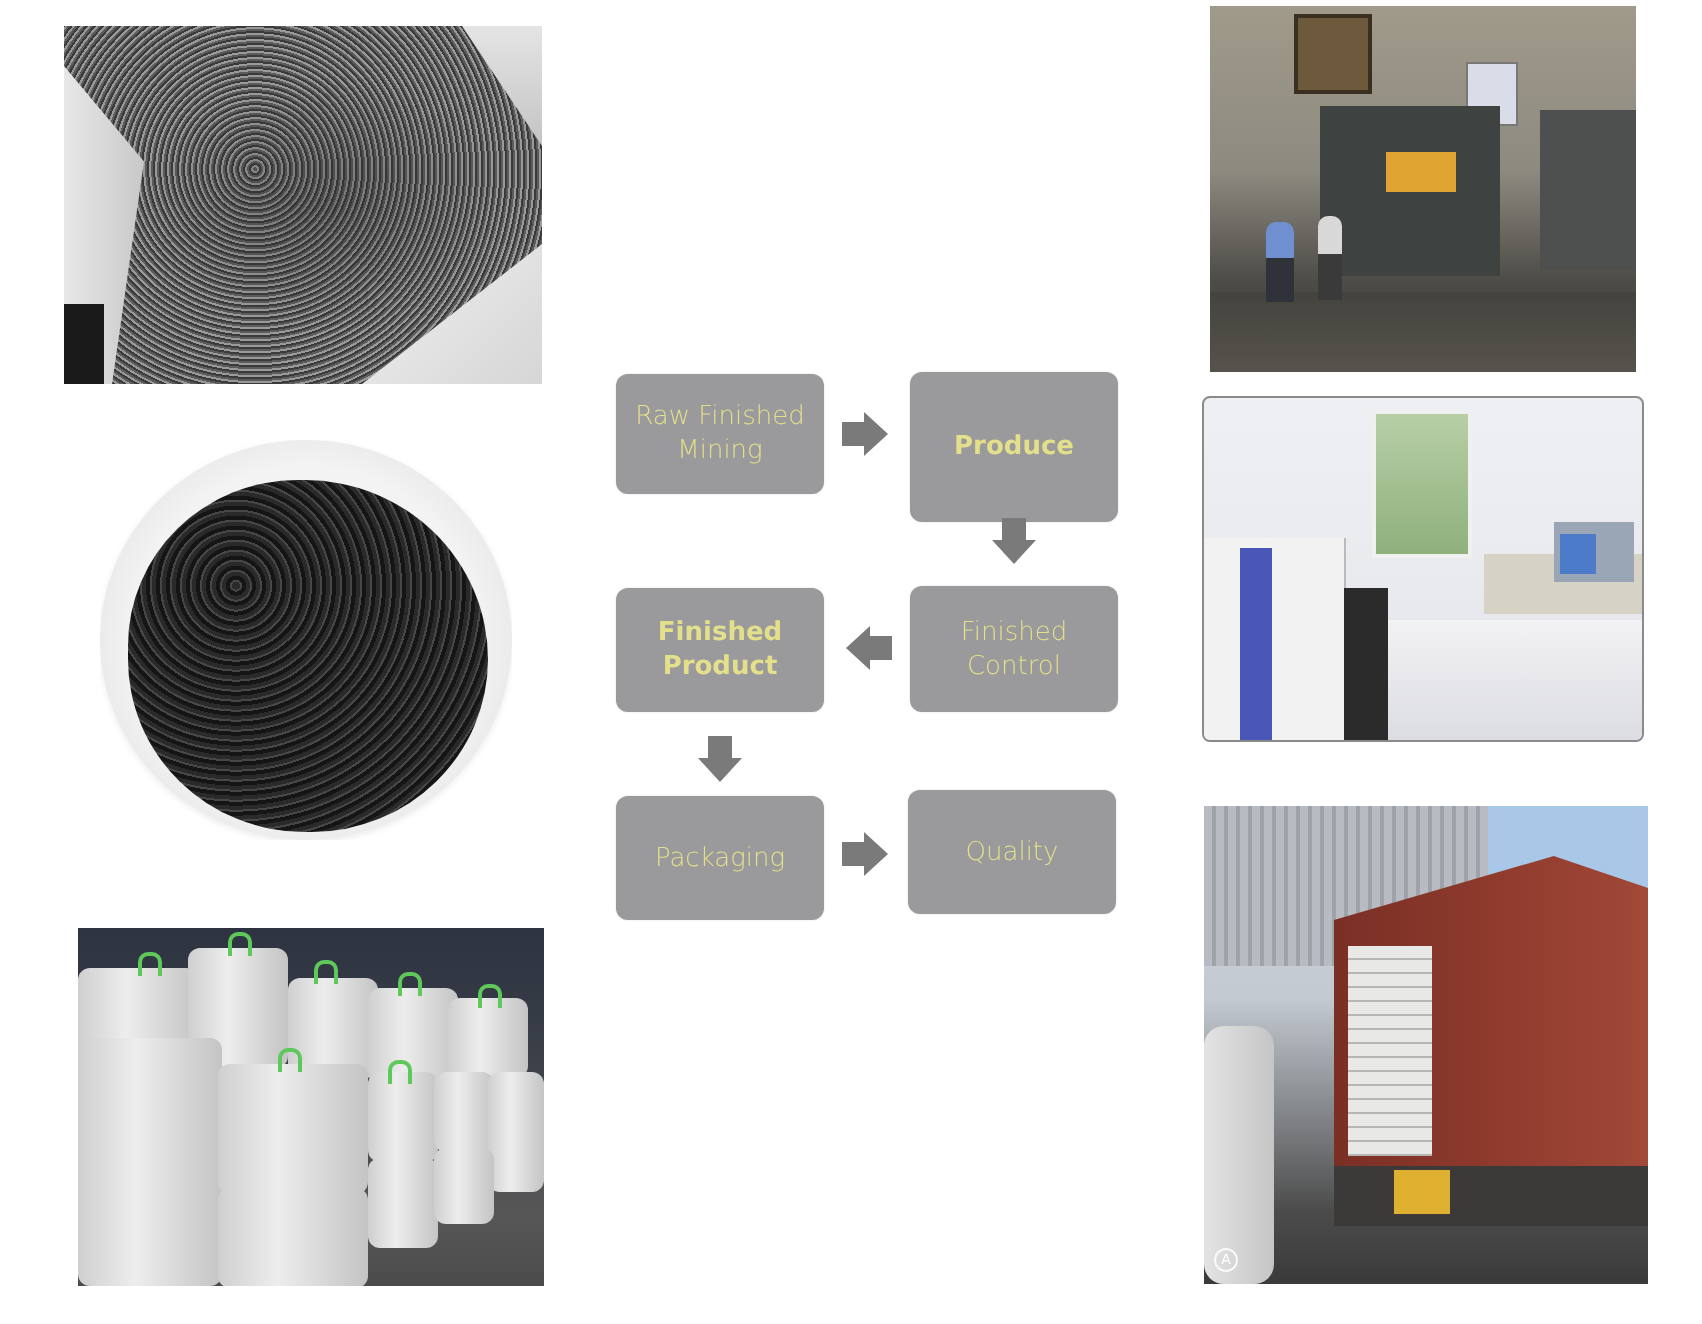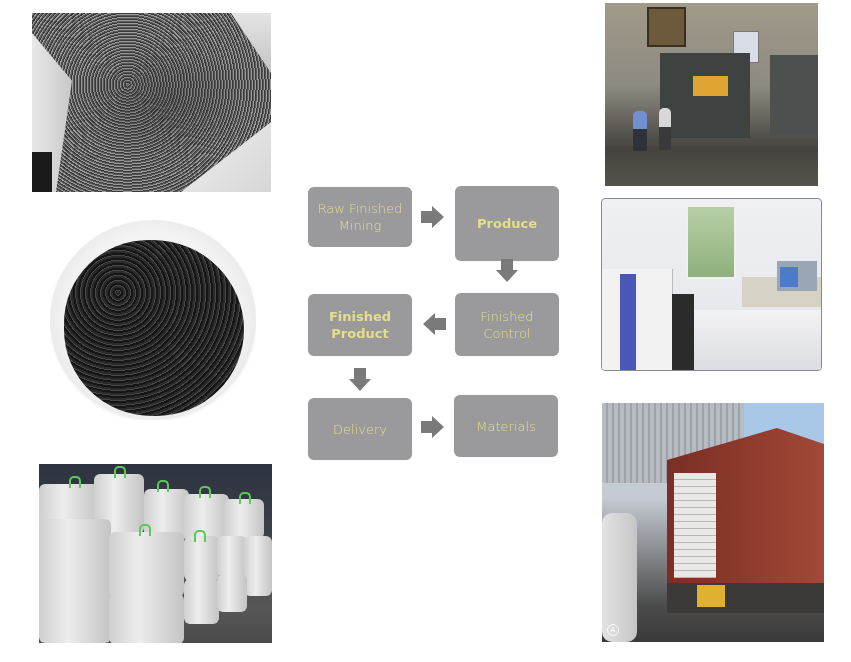--- a/index.html
+++ b/index.html
@@ -116,24 +116,24 @@
 </div>
 <div class="flow-box" style="left:455px;top:293px;width:104px;height:63px;">
   <span>Finished
 Control</span>
 </div>
 <div class="flow-box" style="left:308px;top:294px;width:104px;height:62px;font-weight:bold;">
   <span>Finished
 Product</span>
 </div>
 <div class="flow-box" style="left:308px;top:398px;width:104px;height:62px;">
-  <span>Delivery</span>
+  <span>Packaging</span>
 </div>
 <div class="flow-box" style="left:454px;top:395px;width:104px;height:62px;">
-  <span>Materials</span>
+  <span>Quality</span>
 </div>
 
 <div class="arrow" style="left:421px;top:206px;">
   <svg width="23" height="22" viewBox="0 0 23 22">
       <polygon points="0,5 11,5 11,0 23,11 11,22 11,17 0,17" fill="#7a7a7a"></polygon>
     </svg>
 </div>
 <div class="arrow" style="left:496px;top:259px;">
   <svg width="22" height="23" viewBox="0 0 22 23">
       <polygon points="5,0 17,0 17,11 22,11 11,23 0,11 5,11" fill="#7a7a7a"></polygon>

